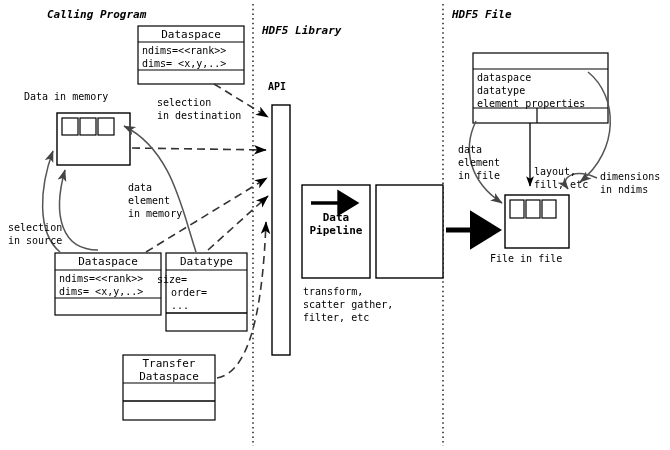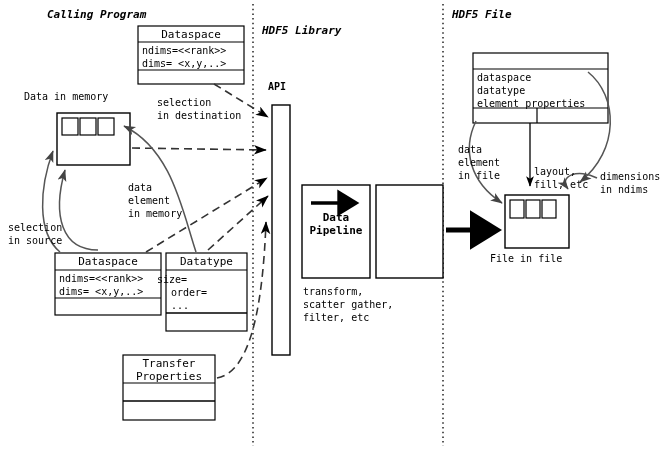--- a/index.html
+++ b/index.html
@@ -128,21 +128,21 @@
   <div class="lbl boxtitle bc" style="left:55px;top:255px;width:106px;">Dataspace</div>
   <div class="lbl bc" style="left:59px;top:272px;">ndims=&lt;&lt;rank&gt;&gt;</div>
   <div class="lbl bc" style="left:59px;top:285px;">dims= &lt;x,y,..&gt;</div>
 
   <div class="lbl boxtitle bc" style="left:166px;top:255px;width:81px;">Datatype</div>
   <div class="lbl bc" style="left:157px;top:273px;text-align:right;">size=</div>
   <div class="lbl bc" style="left:171px;top:286px;">order=</div>
   <div class="lbl bc" style="left:171px;top:299px;">...</div>
 
   <div class="lbl boxtitle bc" style="left:123px;top:357px;width:92px;">Transfer
-Properties</div>
+Dataspace</div>
 
   <div class="lbl boxtitle bc" style="left:302px;top:211px;width:68px;font-weight:bold;">Data
 Pipeline</div>
   <div class="lbl bc" style="left:303px;top:285px;">transform,
 scatter gather,
 filter, etc</div>
 
   <div class="lbl bc" style="left:477px;top:71px;">dataspace</div>
   <div class="lbl bc" style="left:477px;top:84px;">datatype</div>
   <div class="lbl bc" style="left:477px;top:97px;">element properties</div>

